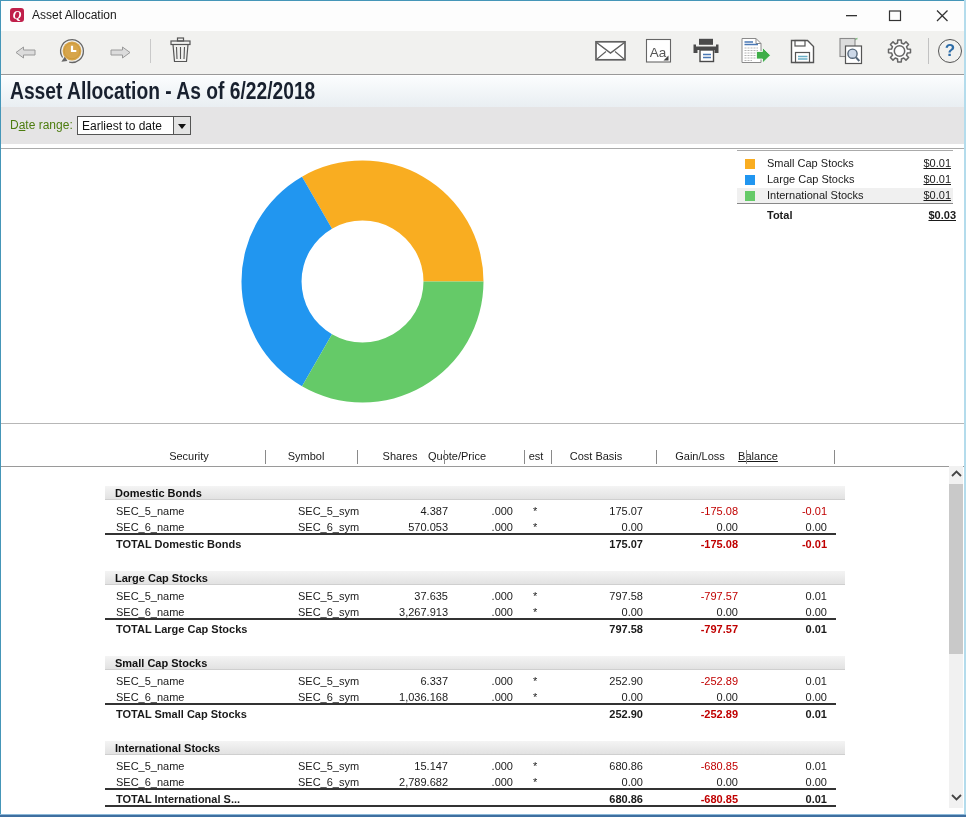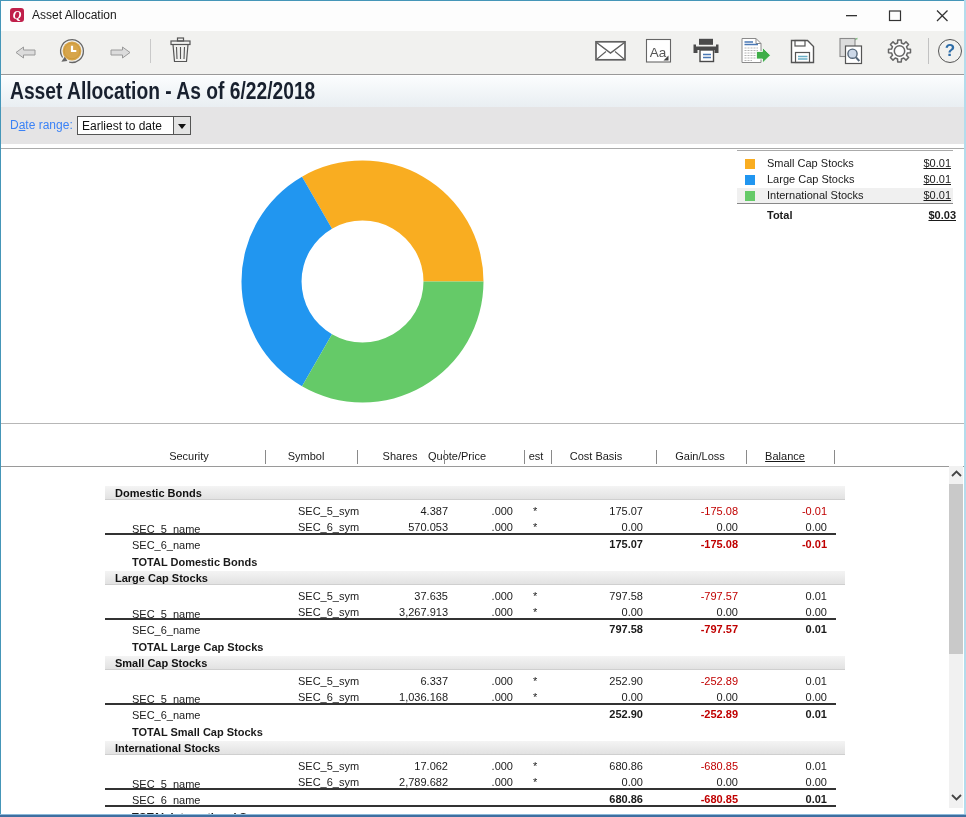--- a/index.html
+++ b/index.html
@@ -16,41 +16,41 @@
   #qlogo { left:10px; top:8px; width:14px; height:14px; background:#c01f4a; border-radius:3px; color:#fff; font-family:"Liberation Serif", serif; font-weight:bold; font-style:italic; font-size:12px; text-align:center; line-height:14px; }
   #wintitle { left:32px; top:8px; font-size:12px; color:#1a1a1a; }
   
   #toolbar { left:1px; top:31px; width:964px; height:44px; background:#f1f1ef; border-bottom:1px solid #999; }
   .tsep { width:1px; background:#c9c9c9; }
   
   #pagehead { left:1px; top:76px; width:964px; height:31px; background:linear-gradient(#fbfdfe, #e9eef2); }
   #pagehead-text { left:10px; top:78px; font-size:23px; font-weight:bold; color:#18202e; transform-origin:left top; transform:scale(0.836, 1); white-space:nowrap; }
   
   #datebar { left:1px; top:107px; width:964px; height:37px; background:#e5e4e5; }
-  #daterange-label { left:10px; top:118px; font-size:12px; color:#3b82f6; }
+  #daterange-label { left:10px; top:118px; font-size:12px; color:#4d7c0f; }
   #dropdown { left:77px; top:116px; width:114px; height:19px; background:#fff; border:1px solid #555; }
   #dropdown-text { left:4px; top:2px; font-size:12px; color:#111; }
   #dropdown-btn { right:0; top:0; width:17px; height:17px; background:#e3e3e3; border-left:1px solid #555; }
   #dropdown-arrow { left:4px; top:7px; width:0; height:0; border-left:4px solid transparent; border-right:4px solid transparent; border-top:5px solid #111; }
   #chartline1 { left:1px; top:148px; width:964px; height:1px; background:#ababab; }
   #chartline2 { left:1px; top:423px; width:964px; height:1px; background:#b7b7b7; }
   
   .legrow { height:16px; font-size:11px; color:#1a1a1a; }
   .legsq { position:absolute; left:8px; top:3px; width:10px; height:10px; }
   .legname { position:absolute; left:30px; top:1px; }
   .legval { position:absolute; right:2px; top:1px;text-decoration:underline; }
   
   .hdrcell { top:450px; font-size:11px; color:#1a1a1a; text-align:center; }
   .hsep { top:450px; width:1px; height:14px; background:#8a8a8a; }
   #hdrline { left:1px; top:466px; width:963px; height:1px; background:#9a9a9a; }
   .secband { left:105px; width:740px; height:14px; background:linear-gradient(#f4f4f4, #e2e2e2); border-bottom:1px solid #cfcfcf; }
   .secband span { position:absolute; left:10px; top:0px; font-size:11px; font-weight:bold; color:#111; line-height:14px; }
   .trow { left:0; width:966px; height:16px; font-size:11px; color:#1a1a1a; }
   .trow div { position:absolute; line-height:16px; }
-  .c-name { left:132px;margin-top:18px; }
+  .c-name { left:116px; }
   .c-sym { left:298px; }
   .c-shares { right:518px; }
   .c-quote { right:453px; }
   .c-est { left:533px; }
   .c-cost { right:323px;margin-left:44px; }
   .c-gain { right:228px; }
   .c-bal { right:139px; }
   .red { color:#c00000; }
   .bold { font-weight:bold; }
   .totline { left:105px; width:731px; height:2px; background:#333; }
@@ -179,21 +179,21 @@
 
 <div class="abs" id="chartline2"></div>
 
 <div class="abs hdrcell" style="left:149px; width:80px;">Security</div>
 <div class="abs hdrcell" style="left:266px; width:80px;">Symbol</div>
 <div class="abs hdrcell" style="left:360px; width:80px;">Shares</div>
 <div class="abs hdrcell" style="left:422px; width:70px;">Quote/Price</div>
 <div class="abs hdrcell" style="left:525px; width:22px;">est</div>
 <div class="abs hdrcell" style="left:556px; width:80px;">Cost Basis</div>
 <div class="abs hdrcell" style="left:660px; width:80px;">Gain/Loss</div>
-<div class="abs hdrcell" style="left:745px; width:80px;text-decoration:underline;">Balance</div>
+<div class="abs hdrcell" style="left:718px; width:80px;text-decoration:underline;">Balance</div>
 <div class="abs hsep" style="left:265px;"></div>
 <div class="abs hsep" style="left:357px;"></div>
 <div class="abs hsep" style="left:444px;"></div>
 <div class="abs hsep" style="left:524px;"></div>
 <div class="abs hsep" style="left:551px;"></div>
 <div class="abs hsep" style="left:656px;"></div>
 <div class="abs hsep" style="left:746px;"></div>
 <div class="abs hsep" style="left:834px;"></div>
 <div class="abs" id="hdrline"></div>
 
@@ -287,21 +287,21 @@
       <div class="c-cost">252.90</div>
       <div class="c-gain red">-252.89</div>
       <div class="c-bal">0.01</div>
     </div>
     <div class="abs secband" style="top:741px">
       <span>International Stocks</span>
     </div>
     <div class="abs trow" style="top:758px">
       <div class="c-name">SEC_5_name</div>
       <div class="c-sym">SEC_5_sym</div>
-      <div class="c-shares">17.062</div>
+      <div class="c-shares">15.147</div>
       <div class="c-quote">.000</div>
       <div class="c-est">*</div>
       <div class="c-cost">680.86</div>
       <div class="c-gain red">-680.85</div>
       <div class="c-bal">0.01</div>
     </div>
     <div class="abs trow" style="top:774px">
       <div class="c-name">SEC_6_name</div>
       <div class="c-sym">SEC_6_sym</div>
       <div class="c-shares">2,789.682</div>

